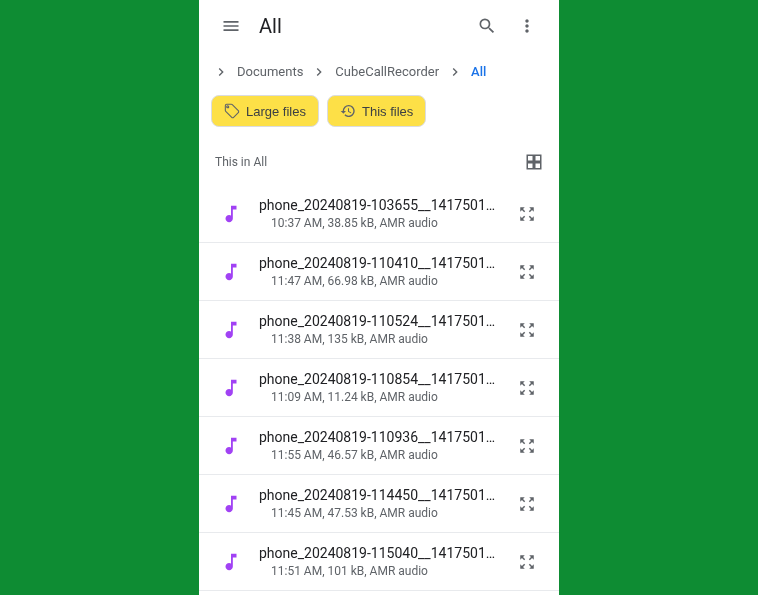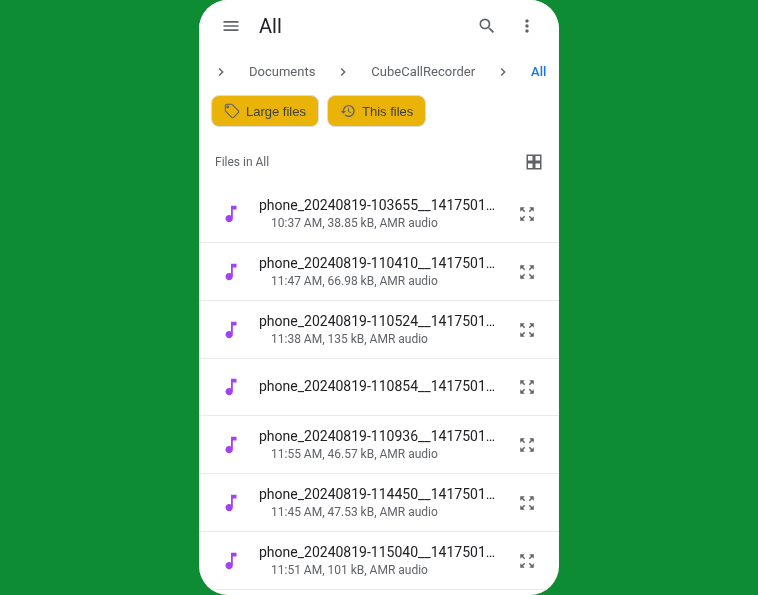--- a/index.html
+++ b/index.html
@@ -17,21 +17,20 @@
       align-items: flex-start;
       overflow: hidden;
     }
     .phone-screen {
       width: 360px;
       background: #ffffff;
       height: 595px;
       overflow: hidden;
       display: flex;
       flex-direction: column;
-      border-radius: 29px;
     }
     .top-bar {
       display: flex;
       align-items: center;
       height: 52px;
       padding: 0 12px;
       background: #fff;
     }
     .menu-btn, .search-btn, .more-btn {
       width: 40px;
@@ -50,21 +49,21 @@
       color: #202124;
       margin-left: 8px;
       flex: 1;
     }
     .breadcrumb {
       display: flex;
       align-items: center;
       padding: 8px 12px 12px;
       font-size: 13px;
       color: #5f6368;
-      gap: 16px;
+      gap: 4px;
     }
     .breadcrumb .chev {
       color: #5f6368;
       padding: 0 2px;
     }
     .breadcrumb .crumb {
       padding: 4px 2px;
       cursor: pointer;
     }
     .breadcrumb .current {
@@ -78,21 +77,21 @@
     }
     .chip {
       display: flex;
       align-items: center;
       gap: 6px;
       border: 1px solid #dadce0;
       border-radius: 8px;
       padding: 7px 12px;
       font-size: 13px;
       color: #3c4043;
-      background: #eab308;
+      background: #fde047;
       cursor: pointer;
     }
     .section-header {
       display: flex;
       justify-content: space-between;
       align-items: center;
       padding: 10px 16px 14px;
       font-size: 12px;
       color: #5f6368;
     }
@@ -216,21 +215,21 @@
       <span>
         <svg width="16" height="16" viewBox="0 0 24 24">
             <path fill="#5f6368" d="M13 3a9 9 0 00-9 9H1l3.89 3.89.07.14L9 12H6a7 7 0 117 7c-1.93 0-3.68-.79-4.94-2.06l-1.42 1.42A9 9 0 1013 3zm-1 5v5l4.28 2.54.72-1.21-3.5-2.08V8H12z"></path>
           </svg>
       </span>
       <span>This files</span>
     </button>
   </div>
 
   <div class="section-header">
-    <span>Files in All</span>
+    <span>This in All</span>
     <span class="grid-toggle">
       <span>
         <svg width="18" height="18" viewBox="0 0 24 24">
             <path fill="#5f6368" d="M3 3h8v8H3V3zm10 0h8v8h-8V3zM3 13h8v8H3v-8zm10 0h8v8h-8v-8z" fill-opacity="0" stroke="#5f6368" stroke-width="2"></path>
           </svg>
       </span>
     </span>
   </div>
 
   <div class="file-list" id="file-list">
@@ -289,20 +288,21 @@
         </div>
       </div>
       <div class="file-row">
         <div class="file-icon">
           <svg width="22" height="22" viewBox="0 0 24 24">
             <path fill="#a142f4" d="M12 3v10.55c-.59-.34-1.27-.55-2-.55-2.21 0-4 1.79-4 4s1.79 4 4 4 4-1.79 4-4V7h4V3h-6z"></path>
           </svg>
         </div>
         <div class="file-info">
           <div class="file-name">phone_20240819-110854__1417501655...</div>
+          <div class="file-meta">11:09 AM, 11.24 kB, AMR audio</div>
         </div>
         <div class="expand-btn">
           <span>
             <svg width="18" height="18" viewBox="0 0 24 24">
               <path fill="#5f6368" d="M15 3l2.3 2.3-2.89 2.87 1.42 1.42L18.7 6.7 21 9V3h-6zM3 9l2.3-2.3 2.87 2.89 1.42-1.42L6.7 5.3 9 3H3v6zm6 12l-2.3-2.3 2.89-2.87-1.42-1.42L5.3 17.3 3 15v6h6zm12-6l-2.3 2.3-2.87-2.89-1.42 1.42 2.89 2.87L15 21h6v-6z"></path>
             </svg>
           </span>
         </div>
       </div>
       <div class="file-row">

